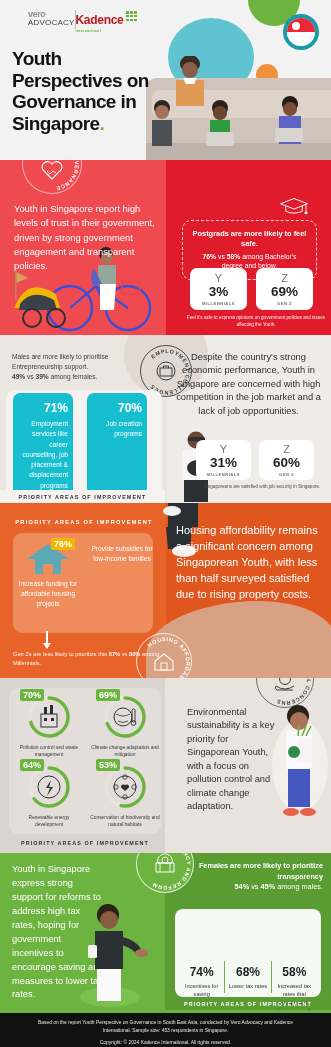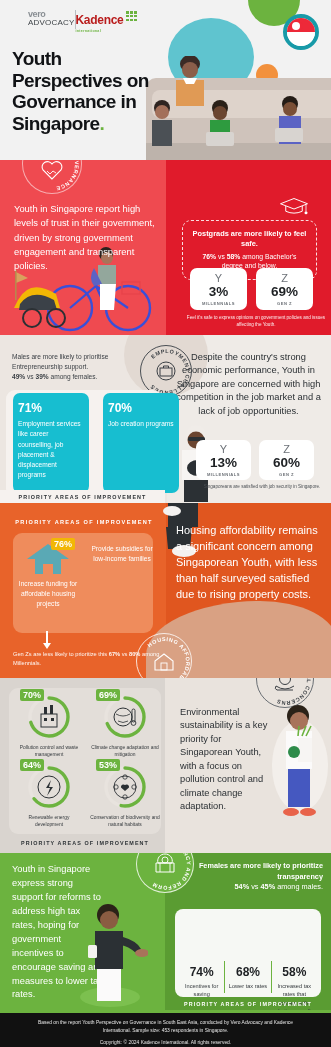--- a/index.html
+++ b/index.html
@@ -112,22 +112,22 @@
   .emp-note { position: absolute; left: 12px; top: 17px; width: 138px;
     font-size: 6.6px; line-height: 1.48; color: #3a3f44; }
   .emp-note b { font-weight: 800; }
   .emp-badge { left: 140px; top: 10px; width: 52px; height: 52px; background: transparent;
     border: 1.2px solid #4a4f54; }
   .emp-desc { position: absolute; right: 10px; top: 16px; width: 145px; text-align: center;
     font-size: 9.3px; line-height: 1.45; color: #2b3034; }
   .emp-card-wrap { position: absolute; left: 6px; top: 55px; width: 156px; height: 108px;
     background: #f6f2ef; border-radius: 9px; }
   .emp-cards { position: absolute; left: 13px; top: 58px; display: flex; gap: 14px; }
-  .emp-card { width: 76px; min-height: 100px; background: #17bed0; border-radius: 7px;
-    color: #fff; text-align: left; padding: 9px 5px; }
+  .emp-card { width: 60px; min-height: 100px; background: #17bed0; border-radius: 7px;
+    color: #fff; text-align: right; padding: 9px 5px; }
   .emp-card .p { font-size: 12px; font-weight: 800; line-height: 1.1; margin-bottom: 4px; }
   .emp-card .t { font-size: 6.6px; line-height: 1.55; }
   .emp-gz { position: absolute; left: 196px; top: 105px; display: flex; gap: 8px; }
   .emp-gz .gz-card { width: 55px; height: 40px; }
   .emp-note2 { position: absolute; left: 198px; top: 149px; width: 128px; text-align: center;
     font-size: 4.6px; line-height: 1.5; color: #4b5055; }
   .pa-strip { position: absolute; left: 0; bottom: 0; width: 165px; height: 13px;
     background: #f6f2ef; display: flex; align-items: center; justify-content: center; }
   .pa-strip span { font-size: 5.4px; font-weight: 800; letter-spacing: 1.1px; color: #2e3337; }
 
@@ -166,21 +166,21 @@
   .env-grid { position: absolute; left: 14px; top: 14px; width: 146px;
     display: grid; grid-template-columns: 1fr 1fr; gap: 4px 6px; }
   .env-cell { width: 70px; text-align: center; }
   .env-ring { position: relative; width: 54px; height: 50px; margin: 0 auto; }
   .env-ring svg { position: absolute; left: 0; top: 0; }
   .env-pct { position: absolute; left: -2px; top: -3px; background: #6cb33f; color: #fff;
     font-size: 9px; font-weight: 800; padding: 1px 3px; border-radius: 2px; z-index: 2; }
   .env-lab { font-size: 4.9px; line-height: 1.45; color: #34393d; margin-top: 2px; }
   .env-strip { position: absolute; left: 9px; bottom: 7px; width: 152px; text-align: center;
     font-size: 5.4px; font-weight: 800; letter-spacing: 1.1px; color: #2e3337; }
-  .env-desc { position: absolute; left: 180px; top: 28px; width: 90px;
+  .env-desc { position: absolute; left: 187px; top: 28px; width: 90px;
     font-size: 9.3px; line-height: 1.45; color: #2b3034; }
 
   
   .tra { position: relative; height: 160px; background: #6cb33f; overflow: hidden; }
   .tra-right { position: absolute; right: 0; top: 0; width: 166px; height: 160px; background: #5a9c32; }
   .tra-badge { left: 136px; top: -18px; width: 58px; height: 58px; background: #6cb33f;
     border: 1.2px solid rgba(255,255,255,0.8); }
   .tra-desc { position: absolute; left: 12px; top: 10px; width: 92px;
     font-size: 9.3px; line-height: 1.5; color: #ffffff; }
   .tra-note { position: absolute; right: 8px; top: 8px; width: 142px; text-align: right;
@@ -384,21 +384,21 @@
       <circle cx="28" cy="17" r="8.5" fill="#6b4530"></circle>
       <rect x="20" y="14" width="17" height="4" rx="1.6" fill="#2b3034"></rect>
       <path d="M14 27 h28 v30 h-28 z" fill="#f7f5f3"></path>
       <ellipse cx="30" cy="45" rx="11" ry="8" fill="#2b3034"></ellipse>
       <path d="M16 57 h24 v22 h-24 z" fill="#2b3034"></path>
     </svg>
 
     <div class="emp-gz">
       <div class="gz-card">
         <div class="g">Y</div>
-        <div class="v">13%</div>
+        <div class="v">31%</div>
         <div class="l">MILLENNIALS</div>
       </div>
       <div class="gz-card">
         <div class="g">Z</div>
         <div class="v">60%</div>
         <div class="l">GEN Z</div>
       </div>
     </div>
     <div class="emp-note2">Singaporeans are satisfied with job security in Singapore.</div>
 

